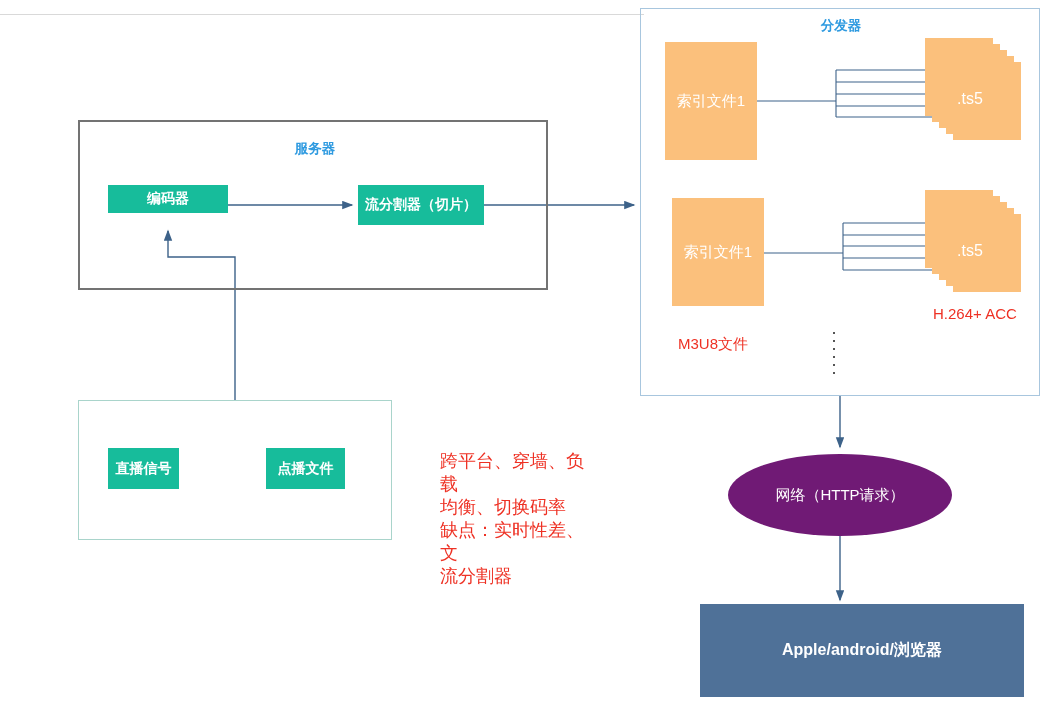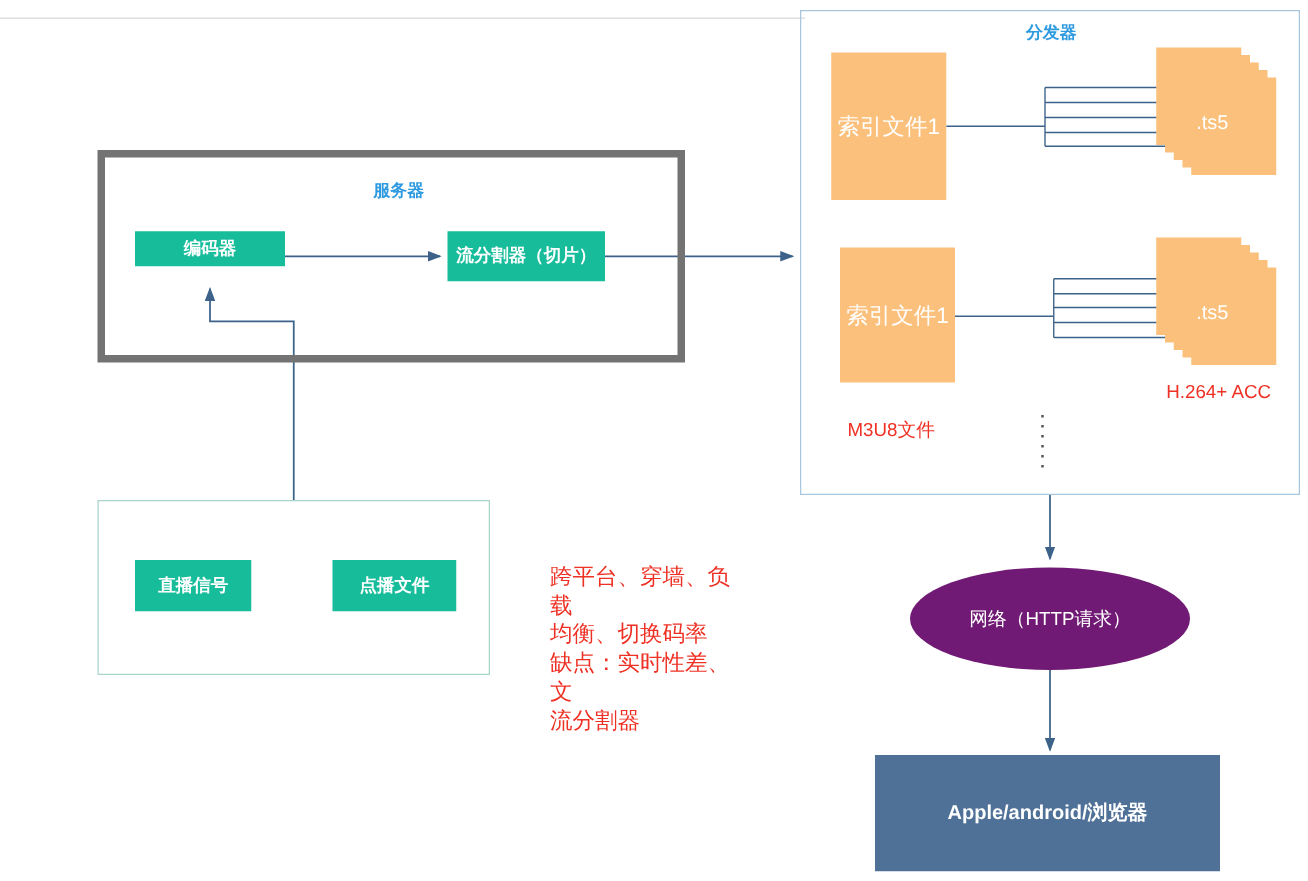--- a/index.html
+++ b/index.html
@@ -29,21 +29,21 @@
   .container {
     position: absolute;
     box-sizing: border-box;
     background: transparent;
   }
   .server-box {
     left: 78px;
     top: 120px;
     width: 470px;
     height: 170px;
-    border: 6px solid #737373;
+    border: 2px solid #737373;
   }
   .source-box {
     left: 78px;
     top: 400px;
     width: 314px;
     height: 140px;
     border: 1px solid #a9d4cb;
   }
   .distributor-box {
     left: 640px;
@@ -71,29 +71,29 @@
     font-size: 14px;
     font-weight: bold;
     display: flex;
     align-items: center;
     justify-content: center;
     white-space: nowrap;
     box-sizing: border-box;
   }
   .enc      { left: 108px; top: 185px; width: 120px; height: 28px; }
   .splitter { left: 358px; top: 185px; width: 126px; height: 40px; }
-  .live     { left: 108px; top: 448px; width: 93px; height: 41px; }
-  .vod      { left: 266px; top: 448px; width: 99px; height: 41px; }
+  .live     { left: 108px; top: 448px; width: 71px; height: 41px; }
+  .vod      { left: 266px; top: 448px; width: 79px; height: 41px; }
 
   
   .obox {
     position: absolute;
     background: #fbc07c;
     color: #ffffff;
-    font-size: 18px;
+    font-size: 15px;
     display: flex;
     align-items: center;
     justify-content: center;
     white-space: nowrap;
   }
   .idx1 { left: 665px; top: 42px;  width: 92px; height: 118px; }
   .idx2 { left: 672px; top: 198px; width: 92px; height: 108px; }
 
   
   .stack {
@@ -175,21 +175,21 @@
     display: flex;
     align-items: center;
     justify-content: center;
     white-space: nowrap;
   }
   
   .client {
     position: absolute;
     left: 700px;
     top: 604px;
-    width: 276px;
+    width: 324px;
     height: 93px;
     background: #4f7198;
     color: #ffffff;
     font-size: 16px;
     font-weight: bold;
     display: flex;
     align-items: center;
     justify-content: center;
     white-space: nowrap;
   }

